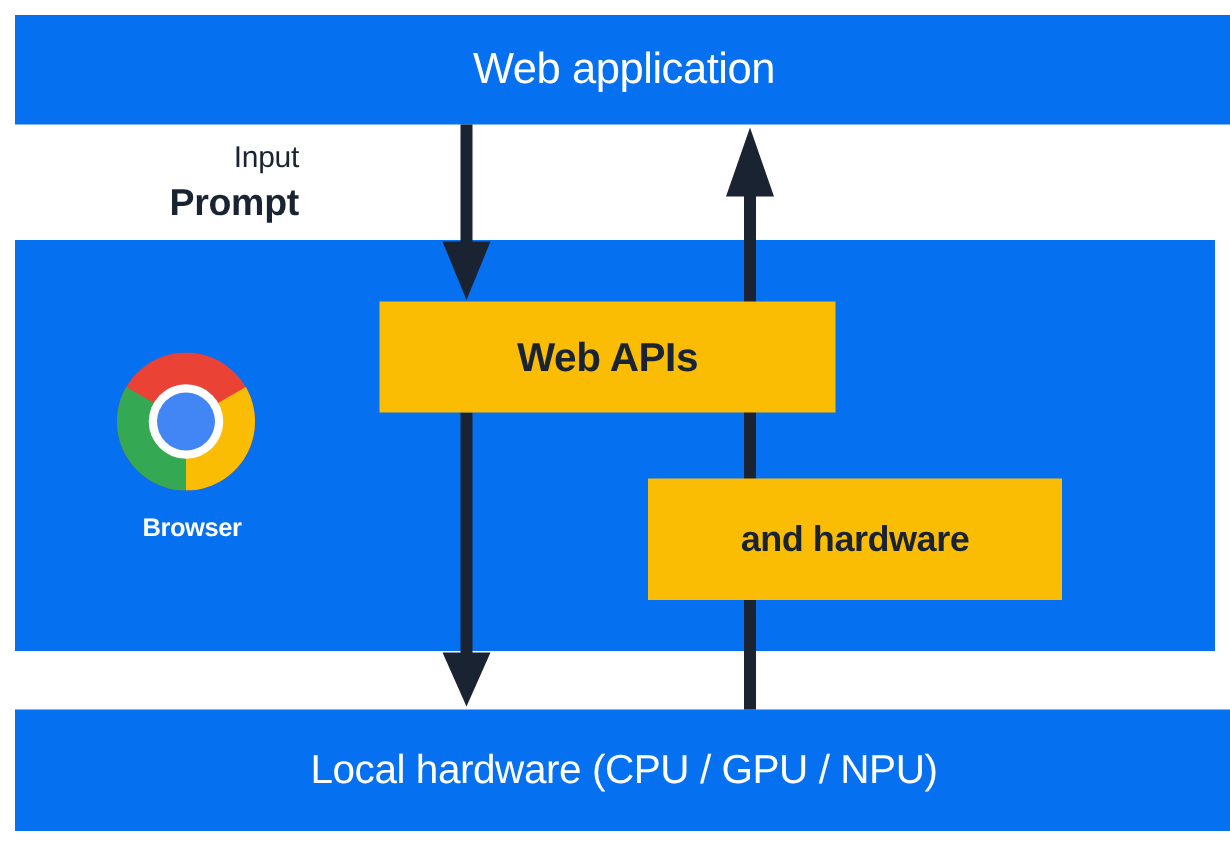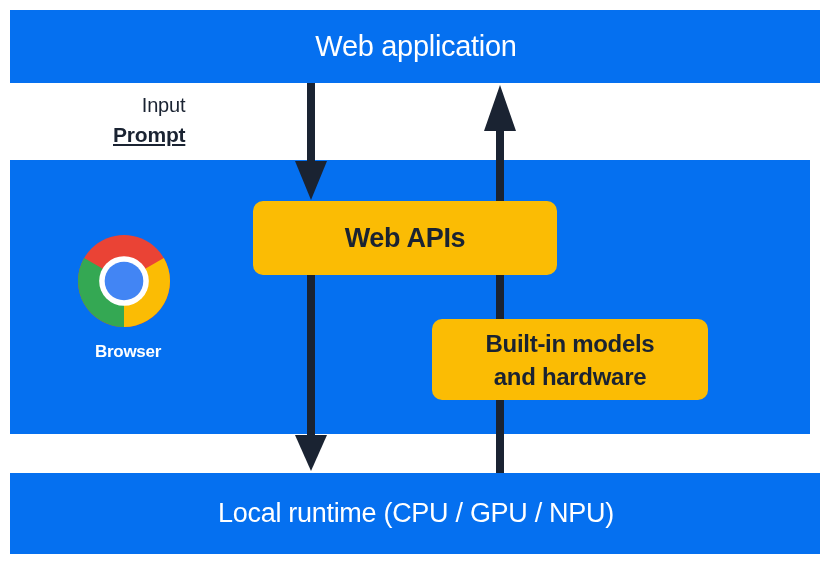--- a/index.html
+++ b/index.html
@@ -38,21 +38,21 @@
     top: 91px;
     display: flex;
     flex-direction: column;
     color: #1A2332;
     z-index: 2;
     letter-spacing: -0.2px;
   }
   .io.left  { left: 113px; align-items: flex-end; text-align: left; }
   .io.right { right: 52px; align-items: flex-end;  text-align: right; }
   .io-caption { font-size: 20px; line-height: 29px; font-weight: normal; }
-  .io-strong  { font-size: 21px; line-height: 30px; font-weight: bold; text-decoration: underline; }
+  .io-strong  { font-size: 25px; line-height: 30px; font-weight: bold; }
   .chrome {
     position: absolute;
     left: 78px; top: 235px;
     width: 92px; height: 92px;
     z-index: 3;
   }
   .browser-label {
     position: absolute;
     left: 38px; top: 342px;
     width: 180px;
@@ -74,21 +74,20 @@
     position: absolute;
     background: #FBBC04;
     color: #1A2332;
     font-weight: bold;
     display: flex;
     align-items: center;
     justify-content: center;
     text-align: center;
     z-index: 10;
     letter-spacing: -0.3px;
-    border-radius: 10px;
   }
   .ybox.web-apis { left: 253px; top: 201px; width: 304px; height: 74px; font-size: 27px; }
   .ybox.builtin  { left: 432px; top: 319px; width: 276px; height: 81px; font-size: 24px;
                    line-height: 33px; flex-direction: column; }
 </style>
 </head>
 <body>
 
 <div id="canvas">
 
@@ -127,21 +126,20 @@
       <line x1="500" y1="473" x2="500" y2="128" stroke="#1A2332" stroke-width="8"></line>
       <polygon points="484,131 516,131 500,85" fill="#1A2332"></polygon>
     </g>
   </svg>
 
   <div class="ybox web-apis">
     <span>Web APIs</span>
   </div>
 
   <div class="ybox builtin">
-    <span>Built-in models</span>
     <span>and hardware</span>
   </div>
 
   <div class="bar bottom">
-    <span>Local runtime (CPU / GPU / NPU)</span>
+    <span>Local hardware (CPU / GPU / NPU)</span>
   </div>
 
 </div>
 
 </body></html>

